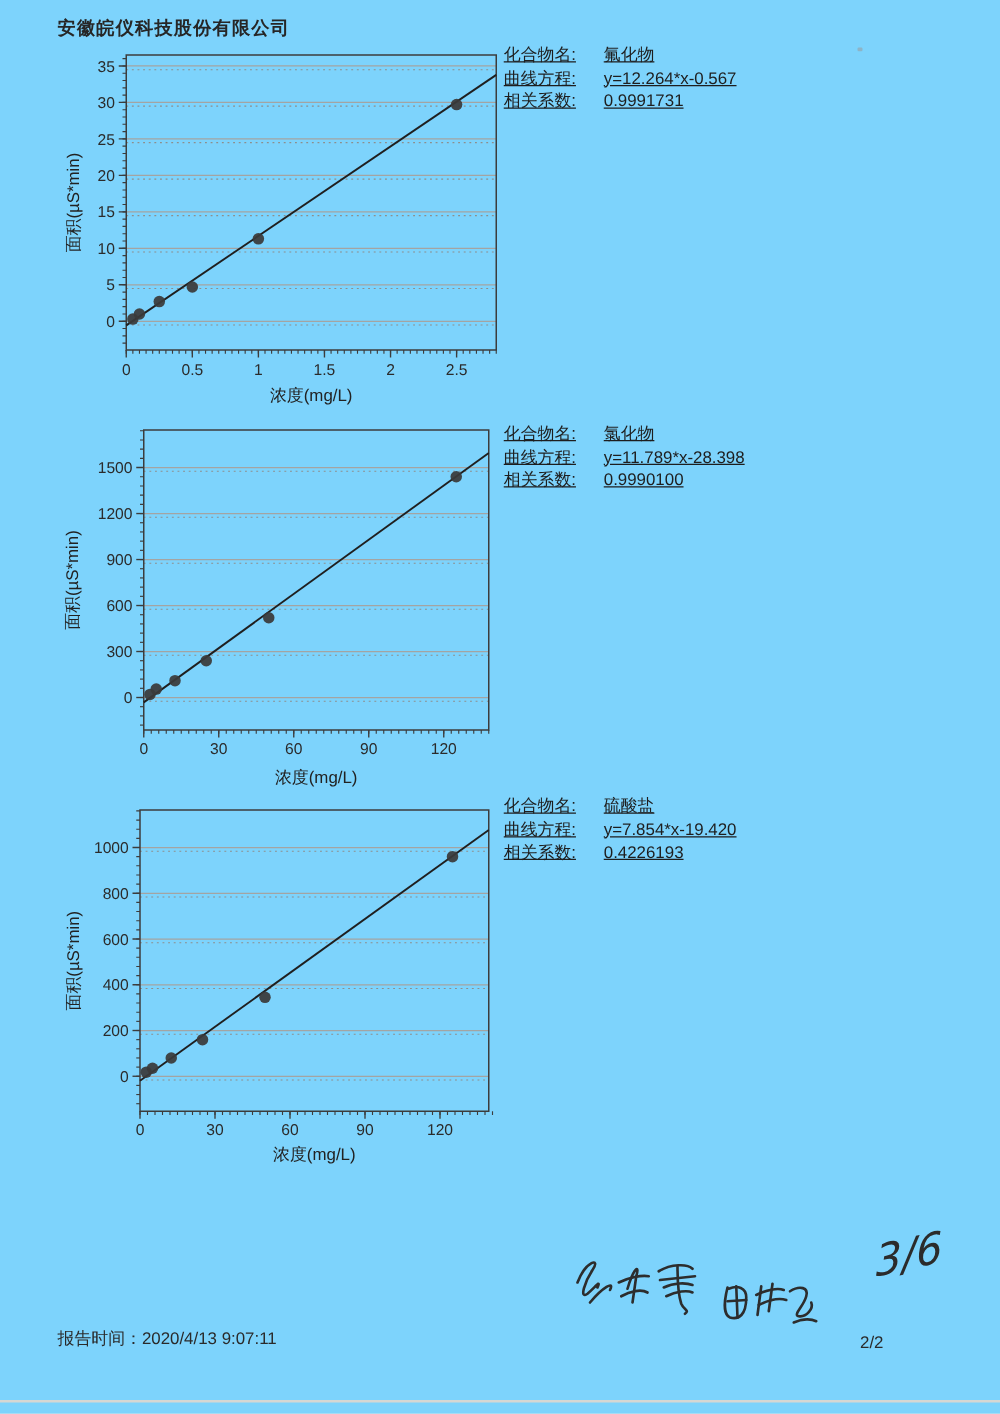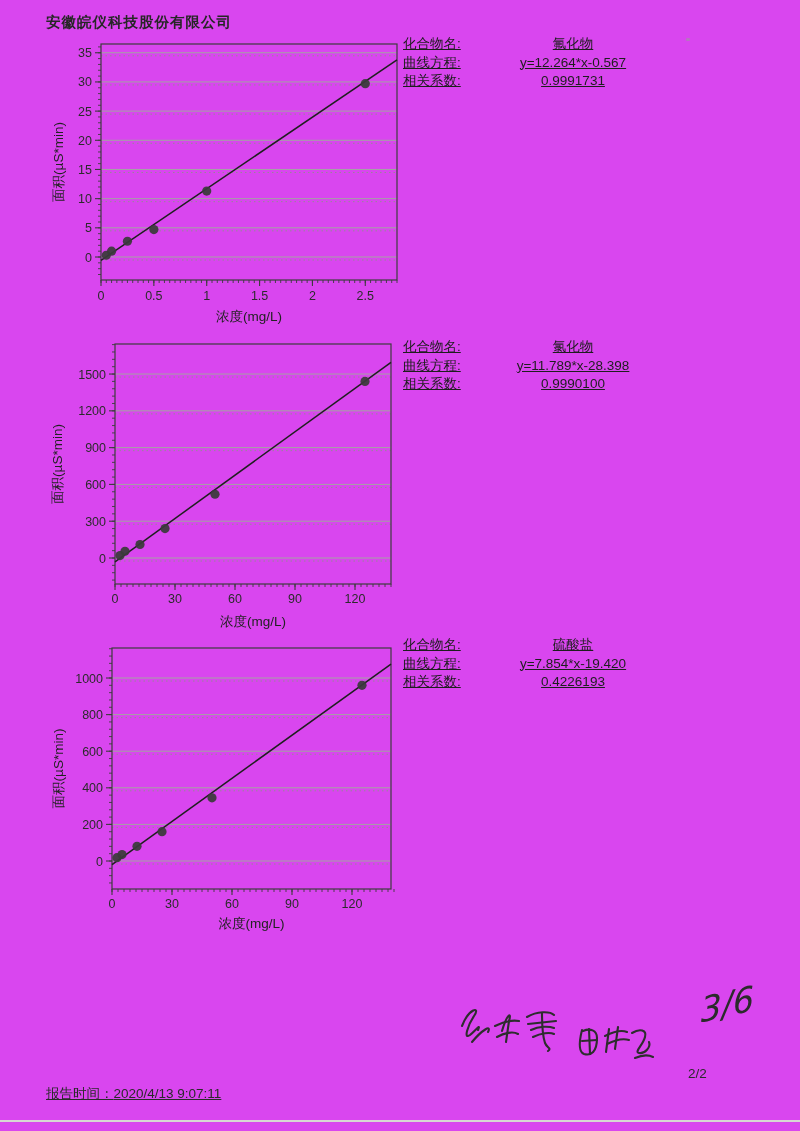--- a/index.html
+++ b/index.html
@@ -1,34 +1,34 @@
 <!DOCTYPE html>
 <html><head>
 <meta charset="utf-8">
 <style>
   html,body{margin:0;padding:0;background:#e9e9e7;}
   .page{
     position:relative; width:800px; height:1131px; margin:0 auto;
-    background:#d946ef; color:#262626; overflow:hidden;
+    background:#7dd3fc; color:#262626; overflow:hidden;
     font-family:"Liberation Sans", sans-serif;
   }
   .company{
     position:absolute; left:46px; top:13px;
     font-size:14.5px; font-weight:600; letter-spacing:1px;
   }
   .chart-svg{ position:absolute; }
   .legend{
     position:absolute; width:260px; font-size:13.5px; line-height:18.5px;
     color:#1e1e1e;
   }
   .legend .lrow{ display:flex;text-decoration:underline; }
   .legend .lkey{ width:80px; flex:0 0 80px; }
-  .legend .lval{ flex:1;text-align:center; }
+  .legend .lval{ flex:1; }
   .footer-time{
-    position:absolute; left:46px; top:1085px; font-size:13.5px; color:#2a2a2a;text-decoration:underline;
+    position:absolute; left:46px; top:1062px; font-size:13.5px; color:#2a2a2a;
   }
   .page-num{
     position:absolute; left:652px; top:1066px; font-size:13.5px; color:#2a2a2a;margin-left:36px;
   }
   .sig{ position:absolute; }
   .mark36{
     position:absolute; left:700px; top:984px;
     font-size:34px; font-style:italic; color:#2b2b2b;
     transform:rotate(-13deg) skewX(-12deg);
     font-family:"DejaVu Sans", sans-serif;

